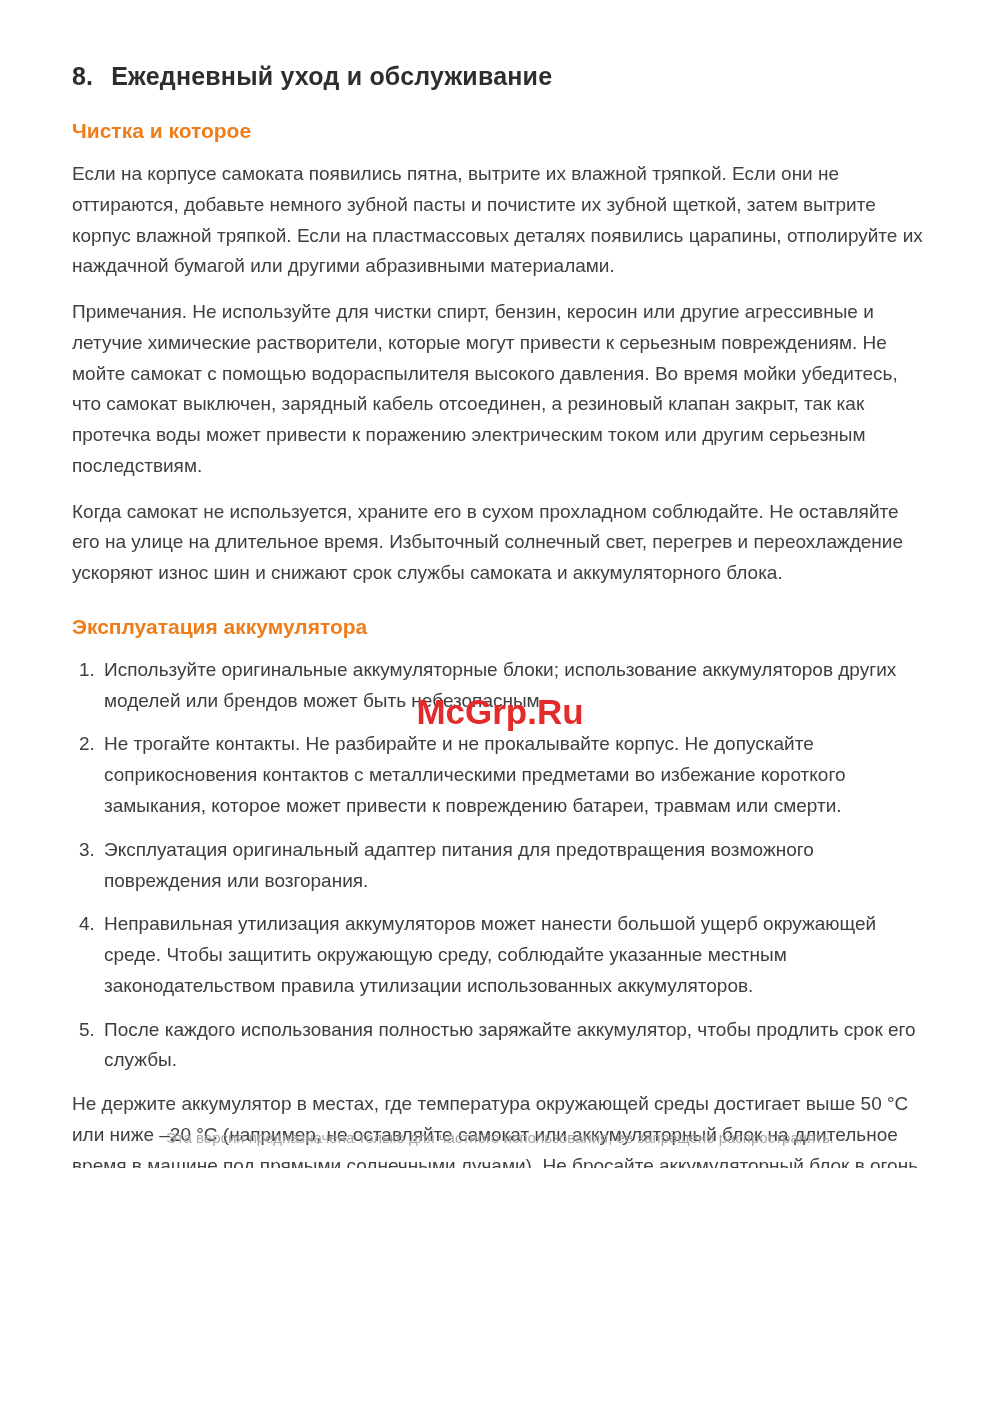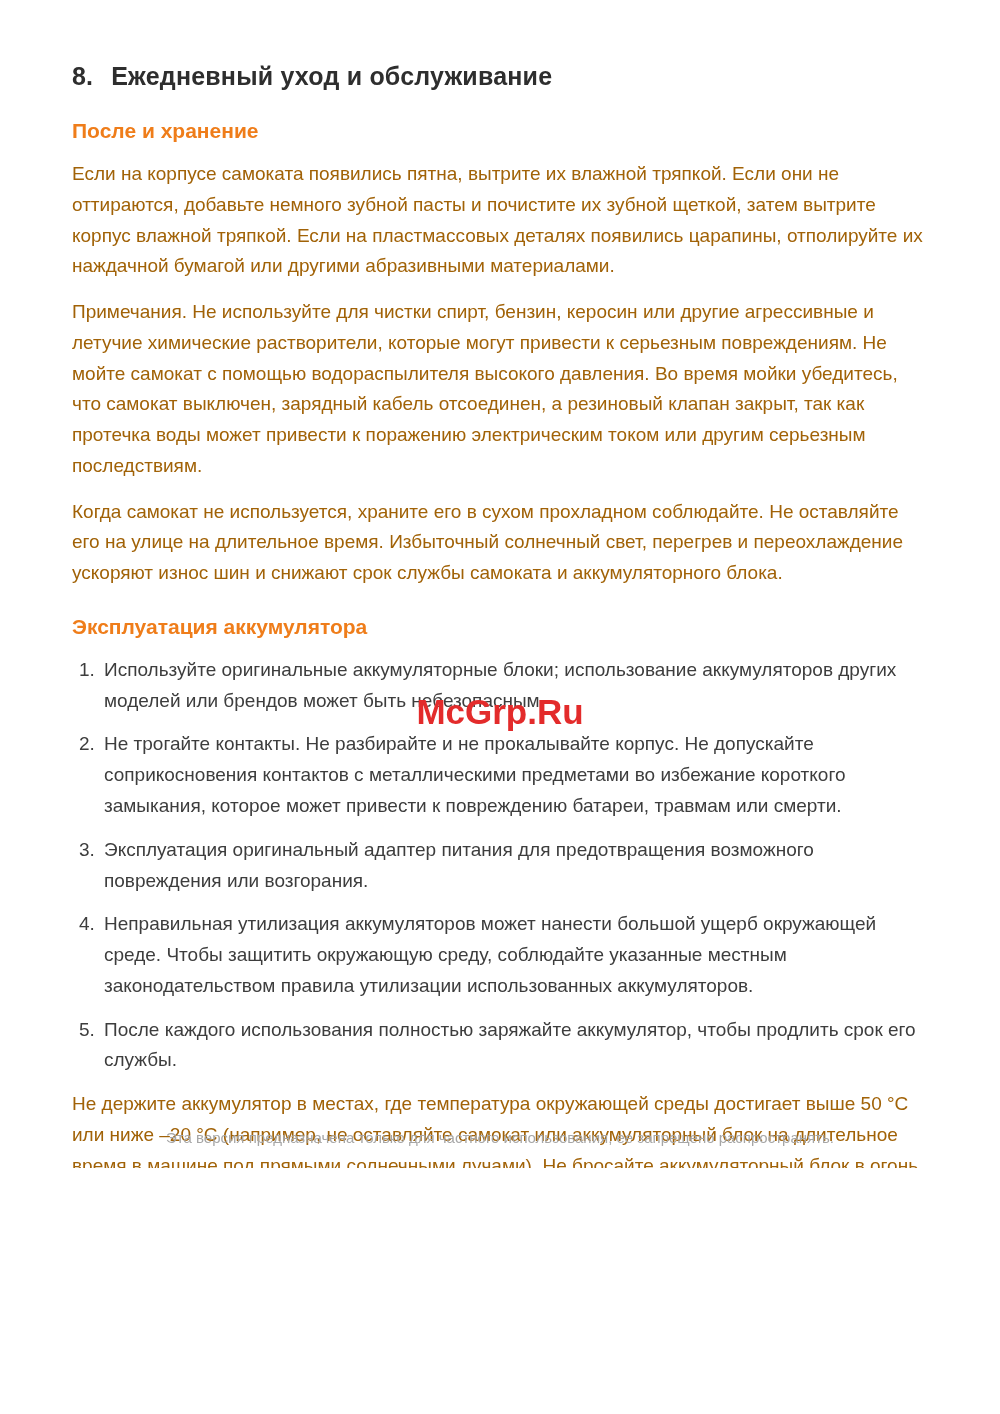--- a/index.html
+++ b/index.html
@@ -27,21 +27,21 @@
   h1.doc-title .num { margin-right: 18px; }
   h2.accent {
     font-size: 21px;
     font-weight: bold;
     color: #ef7d1a;
     margin: 26px 0 16px 0;
   }
   p.body-para {
     font-size: 19px;
     line-height: 1.62;
-    color: #a16207;
+    color: #404040;
     margin-bottom: 15px;
   }
   ol.num-list {
     margin: 0 0 6px 0;
     padding-left: 28px;
     list-style: decimal outside;
   }
   ol.num-list li {
     font-size: 19px;
     line-height: 1.62;
@@ -82,21 +82,21 @@
 </head>
 <body>
 
 <div class="page">
 
   <h1 class="doc-title">
     <span class="num">8.</span><span>Ежедневный уход и обслуживание</span>
   </h1>
 
   <section>
-    <h2 class="accent">После и хранение</h2>
+    <h2 class="accent">Чистка и которое</h2>
     <p class="body-para">Если на корпусе самоката появились пятна, вытрите их влажной тряпкой. Если они не оттираются, добавьте немного зубной пасты и почистите их зубной щеткой, затем вытрите корпус влажной тряпкой. Если на пластмассовых деталях появились царапины, отполируйте их наждачной бумагой или другими абразивными материалами.</p>
     <p class="body-para">Примечания. Не используйте для чистки спирт, бензин, керосин или другие агрессивные и летучие химические растворители, которые могут привести к серьезным повреждениям. Не мойте самокат с помощью водораспылителя высокого давления. Во время мойки убедитесь, что самокат выключен, зарядный кабель отсоединен, а резиновый клапан закрыт, так как протечка воды может привести к поражению электрическим током или другим серьезным последствиям.</p>
     <p class="body-para">Когда самокат не используется, храните его в сухом прохладном соблюдайте. Не оставляйте его на улице на длительное время. Избыточный солнечный свет, перегрев и переохлаждение ускоряют износ шин и снижают срок службы самоката и аккумуляторного блока.</p>
   </section>
 
   <section>
     <h2 class="accent">Эксплуатация аккумулятора</h2>
     <ol class="num-list">
       <li>Используйте оригинальные аккумуляторные блоки; использование аккумуляторов других моделей или брендов может быть небезопасным.</li>
       <li>Не трогайте контакты. Не разбирайте и не прокалывайте корпус. Не допускайте соприкосновения контактов с металлическими предметами во избежание короткого замыкания, которое может привести к повреждению батареи, травмам или смерти.</li>

